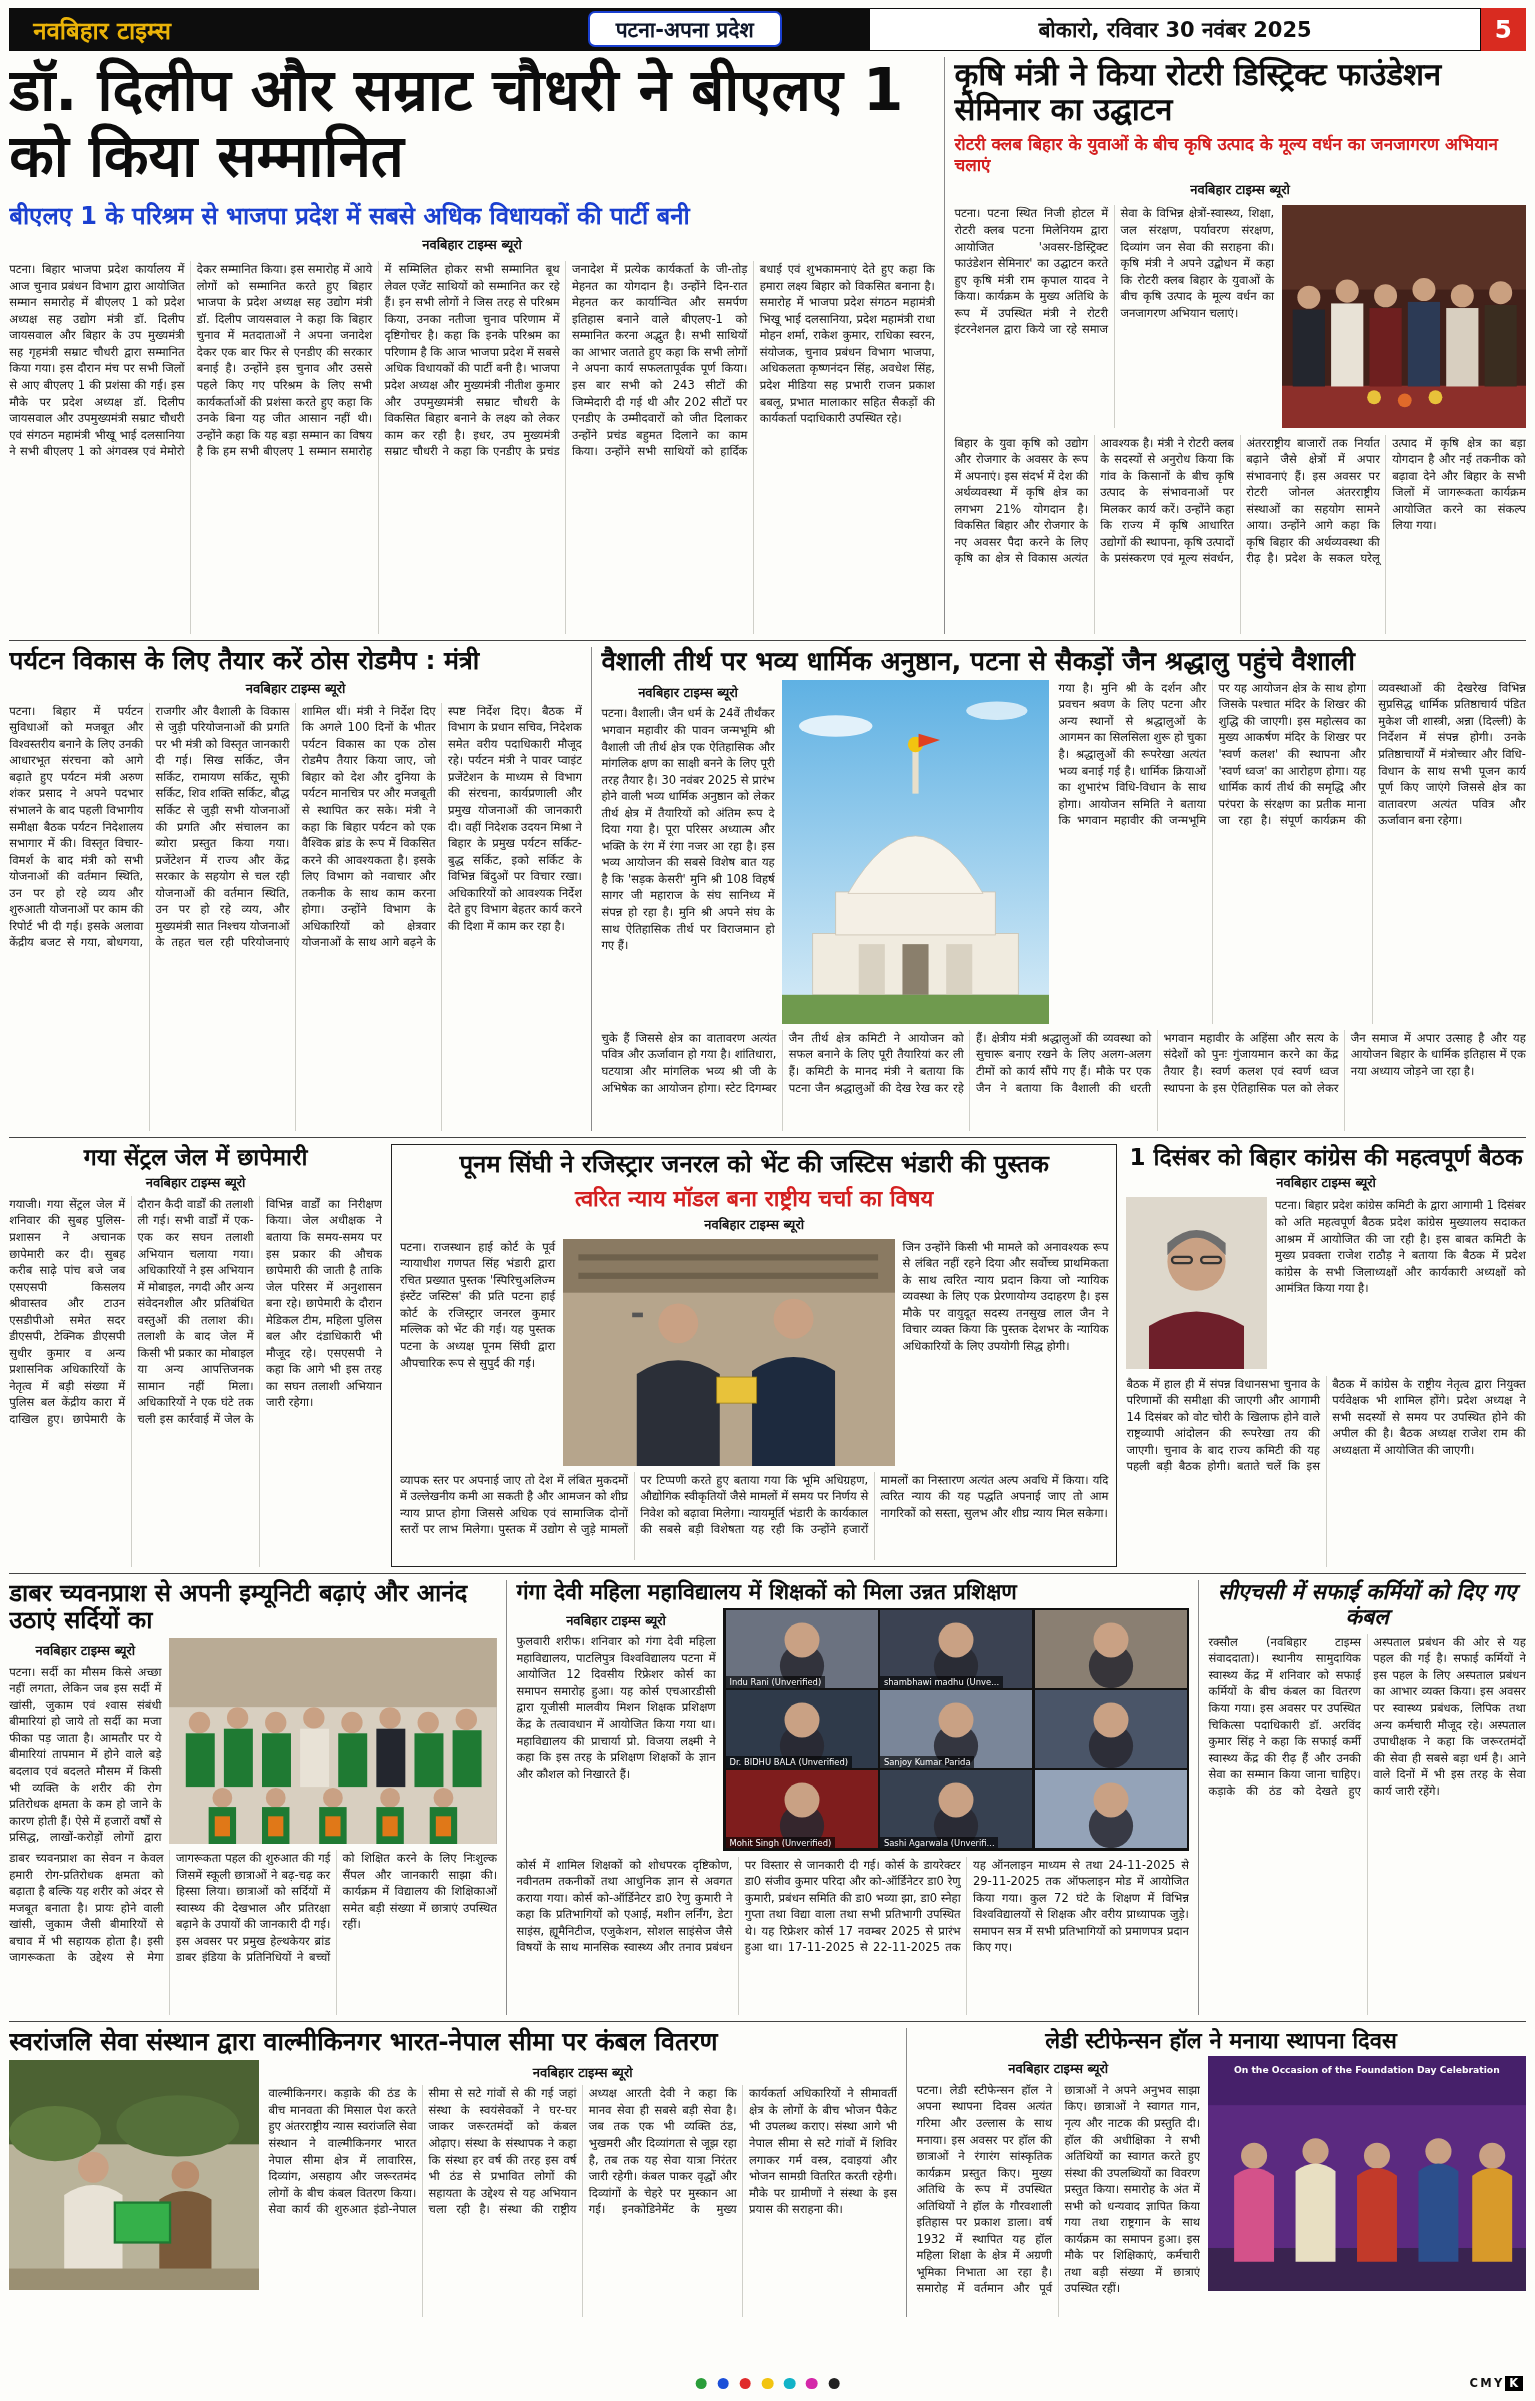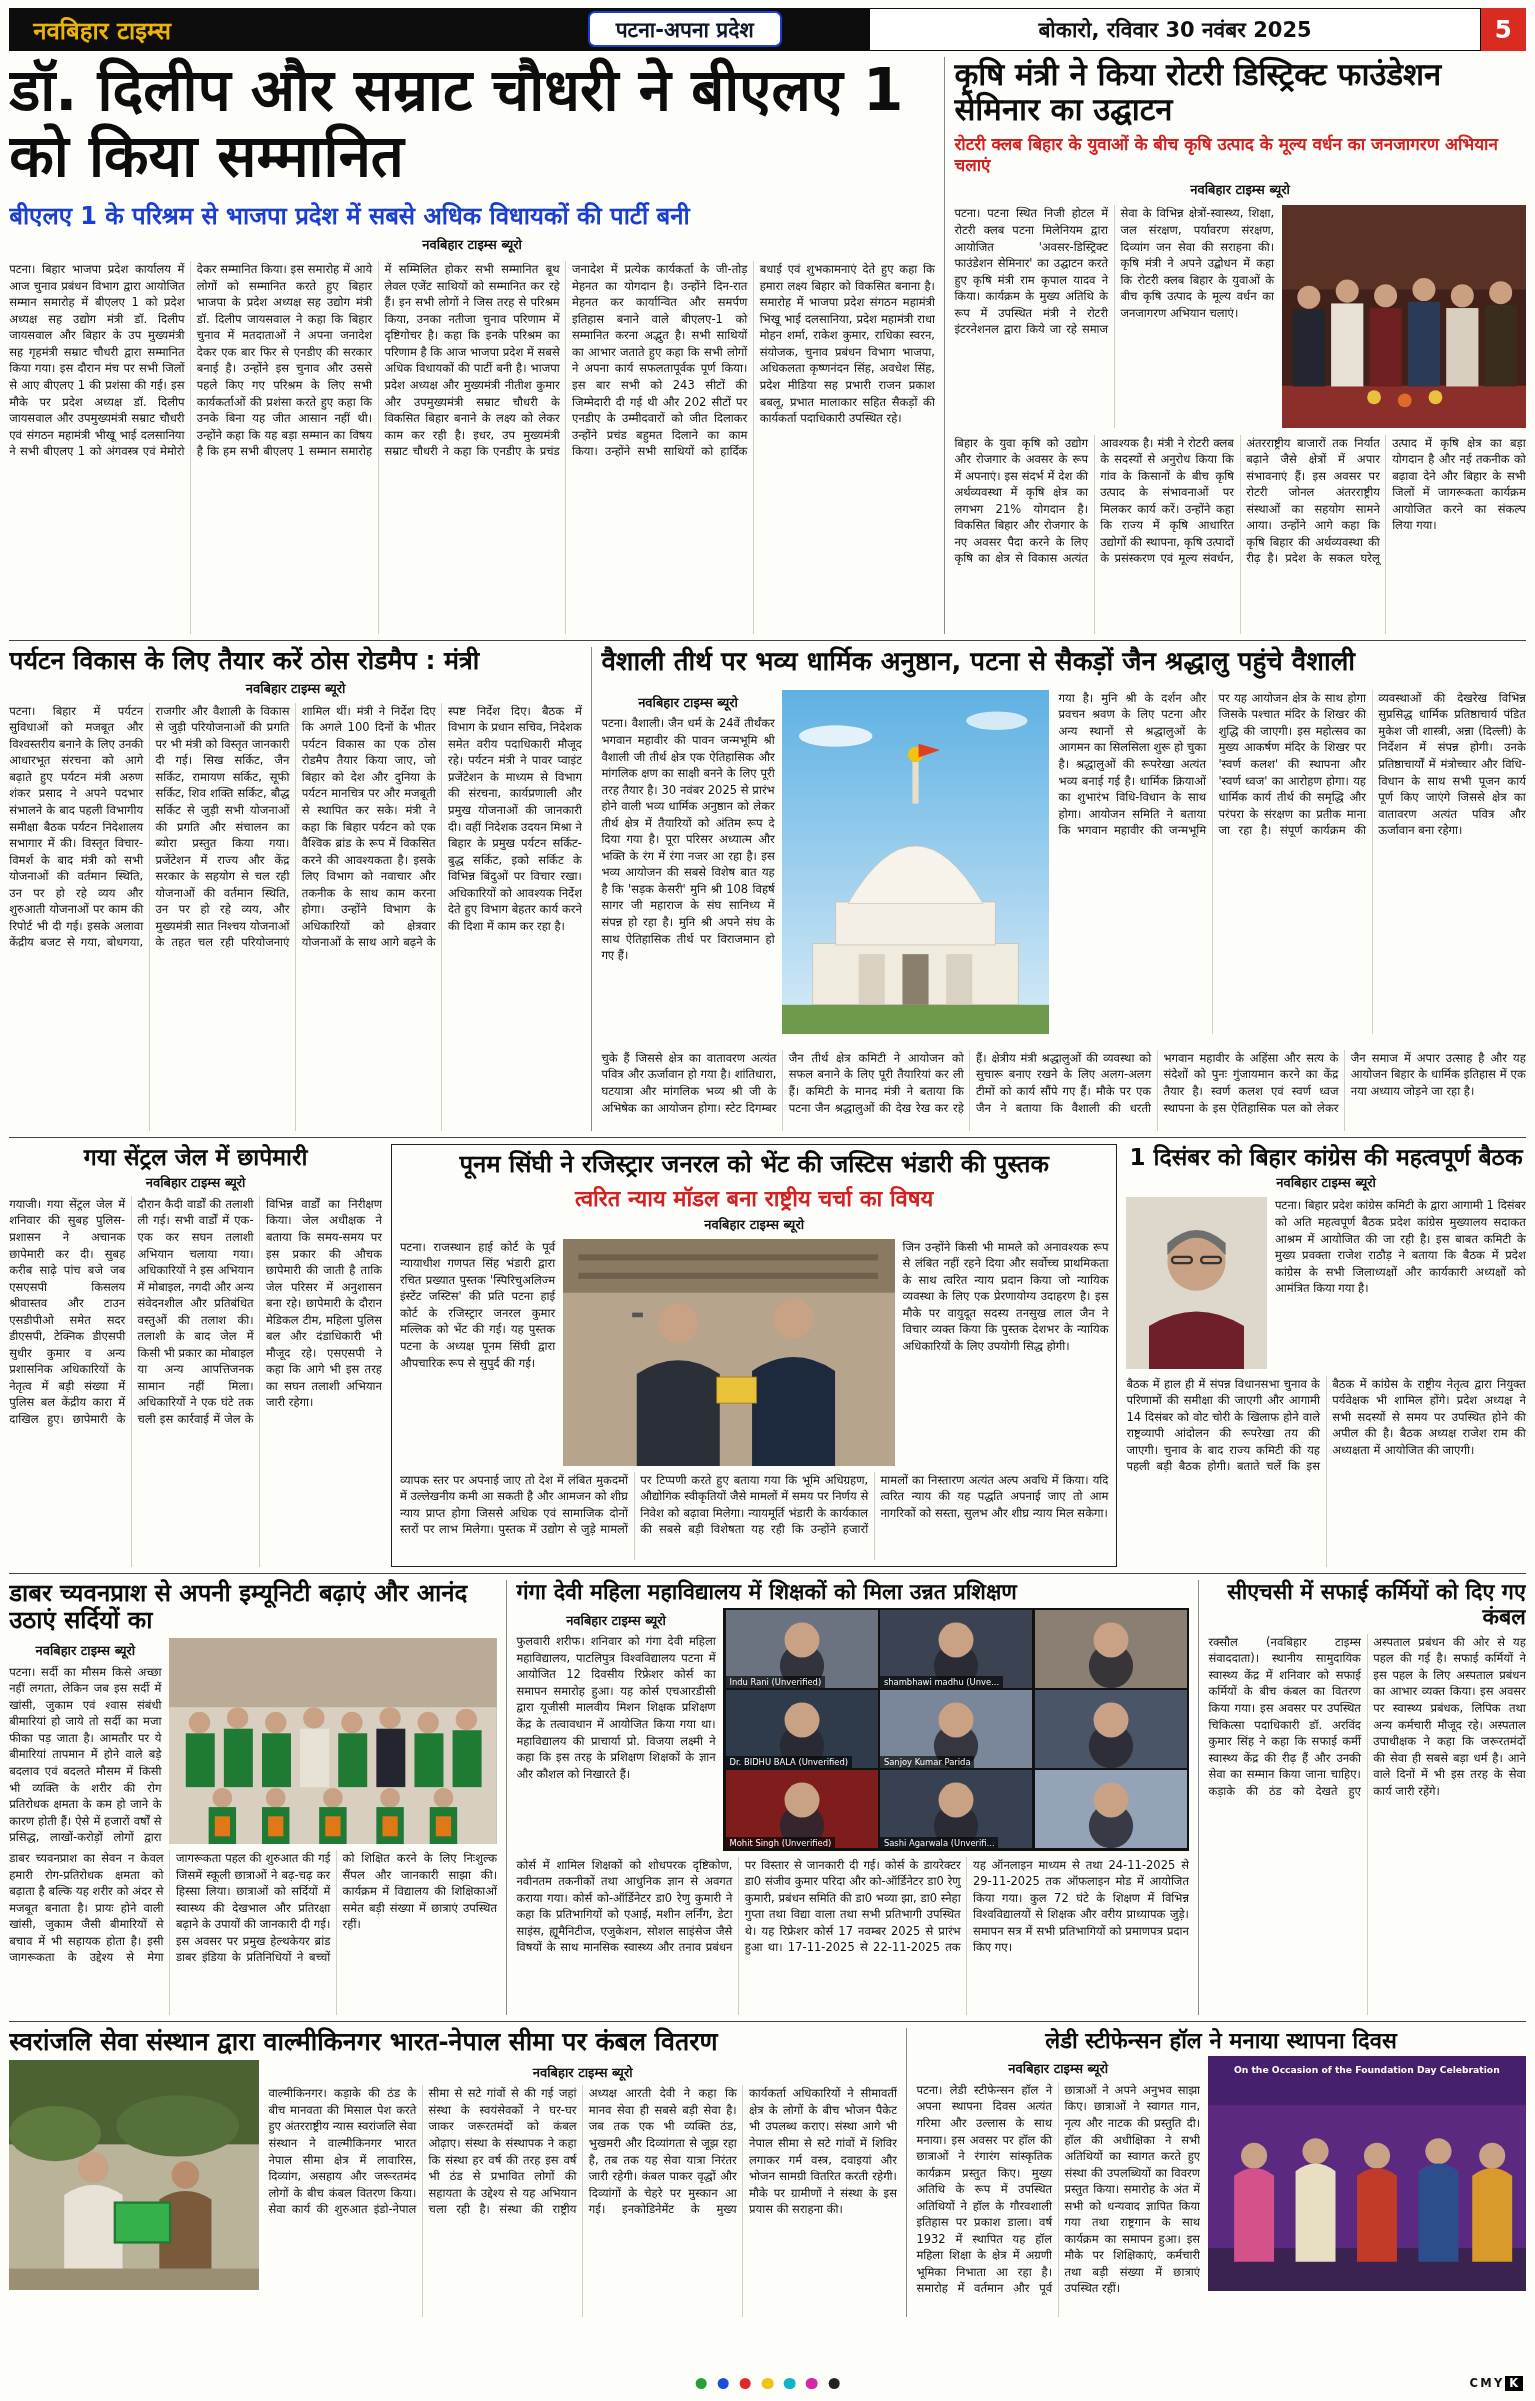--- a/index.html
+++ b/index.html
@@ -39,21 +39,21 @@
   .rotary-top { display:flex; margin-top:3.1px; height:223px; }
   .rotary-top .body-text { flex:1; column-count:2; padding-right:7.7px; }
   .rotary-photo { width:244px; height:223px; }
   .rotary-bottom { flex:1; column-count:4; margin-top:6.1px; }
 
   
   .s2 { height:497px; }
   .s2 .tourism { flex:0 0 582px; padding-right:9.2px; display:flex; flex-direction:column; }
   .tourism h2 { font-size:25px; }
   .tourism .body-text { flex:1; column-count:4; margin-top:1.5px; }
-  .s2 .vaishali { flex:1; padding-left:9.2px; display:flex; flex-direction:column;gap:10px; }
+  .s2 .vaishali { flex:1; padding-left:9.2px; display:flex; flex-direction:column; }
   .vaishali h2 { font-size:26px; }
   .vaishali-mid { display:flex; height:344px; margin-top:3.1px; }
   .vaishali-left { flex:0 0 181px; display:flex; flex-direction:column; padding-right:7.7px; }
   .vaishali-left .body-text { flex:1; column-count:1; }
   .vaishali-photo { width:267px; height:344px; }
   .vaishali-right { flex:1; column-count:3; padding-left:9.2px; }
   .vaishali-bottom { flex:1; column-count:5; margin-top:6.1px; }
 
   
   .s3 { height:436px; }
@@ -88,21 +88,21 @@
   .college h2 { font-size:21.5px; }
   .college-mid { display:flex; height:243px; margin-top:3.1px; }
   .college-mid .stack { flex:0 0 207px; display:flex; flex-direction:column; padding-right:7.7px; }
   .college-mid .body-text { flex:1; column-count:1; }
   .zoom-grid { flex:1; height:243px; display:grid; grid-template-columns:repeat(3,1fr); grid-template-rows:repeat(3,1fr); gap:2.3px; background:#111; padding:2.3px; }
   .zoom-tile { position:relative; overflow:hidden;text-align:center; }
   .zoom-avatar { position:absolute; left:50%; top:38%; width:35px; height:35px; border-radius:50%; background:#c9a184; transform:translate(-50%,-50%); box-shadow:0 26px 0 4.6px rgba(40,40,48,.85); }
   .zoom-name { position:absolute; left:0; bottom:0; background:rgba(0,0,0,.62); color:#fff; font-size:8.4px; padding:0.8px 3.8px; max-width:100%; white-space:nowrap; overflow:hidden; }
   .college-bottom { flex:1; column-count:3; margin-top:6.1px; }
   .s4 .chc { flex:1; padding-left:9.2px; display:flex; flex-direction:column; }
-  .chc h2 { font-size:21.5px; text-align:right; }
+  .chc h2 { font-size:21.5px; text-align:center;font-style:italic; }
   .chc .body-text { flex:1; column-count:2; margin-top:4.6px; }
 
   
   .s5 { height:301px; border-bottom:none; }
   .s5 .blanket { flex:0 0 897px; padding-right:9.2px; display:flex; flex-direction:column; }
   .blanket h2 { font-size:25px; }
   .blanket-mid { display:flex; flex:1; margin-top:3.1px; }
   .blanket-photo { width:250px; height:230px; }
   .blanket-mid .stack { flex:1; display:flex; flex-direction:column; padding-left:9.2px; }
   .blanket-mid .body-text { flex:1; column-count:4; }

